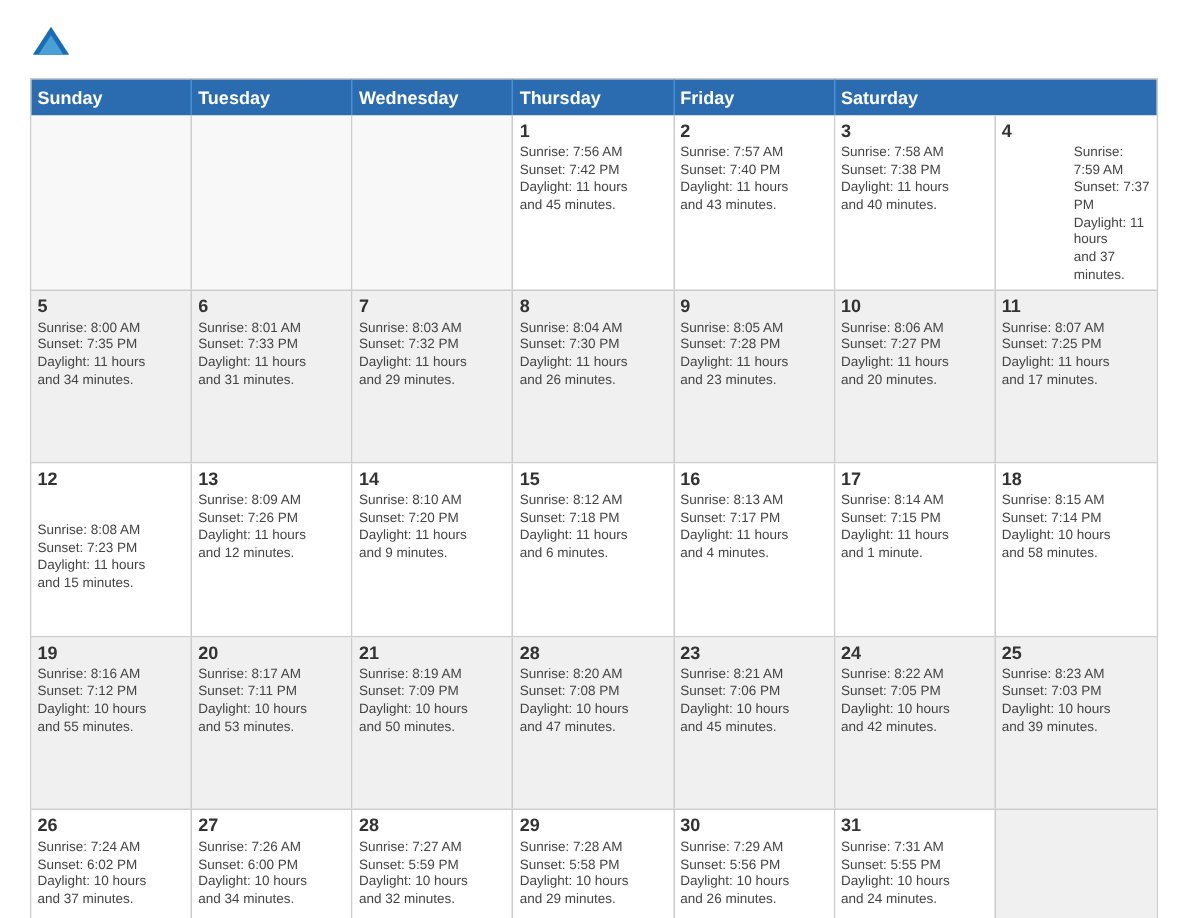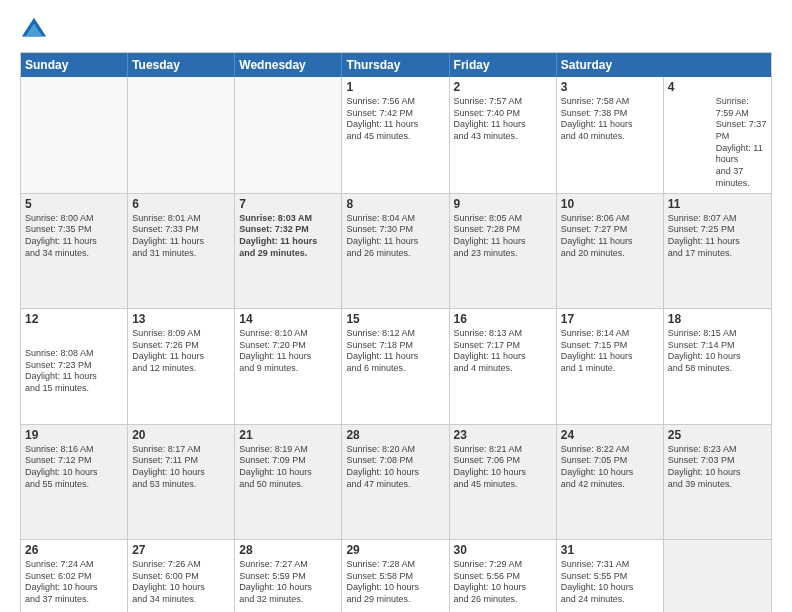--- a/index.html
+++ b/index.html
@@ -192,21 +192,21 @@
           </div>
           <div class="cal-cell shaded">
             <div class="day-num">6</div>
             <div class="cell-text" style="white-space: pre-line;">Sunrise: 8:01 AM
 Sunset: 7:33 PM
 Daylight: 11 hours
 and 31 minutes.</div>
           </div>
           <div class="cal-cell shaded">
             <div class="day-num">7</div>
-            <div class="cell-text" style="white-space: pre-line; font-weight: bold;">Sunrise: 8:03 AM
+            <div class="cell-text" style="white-space: pre-line;">Sunrise: 8:03 AM
 Sunset: 7:32 PM
 Daylight: 11 hours
 and 29 minutes.</div>
           </div>
           <div class="cal-cell shaded">
             <div class="day-num">8</div>
             <div class="cell-text" style="white-space: pre-line;">Sunrise: 8:04 AM
 Sunset: 7:30 PM
 Daylight: 11 hours
 and 26 minutes.</div>

